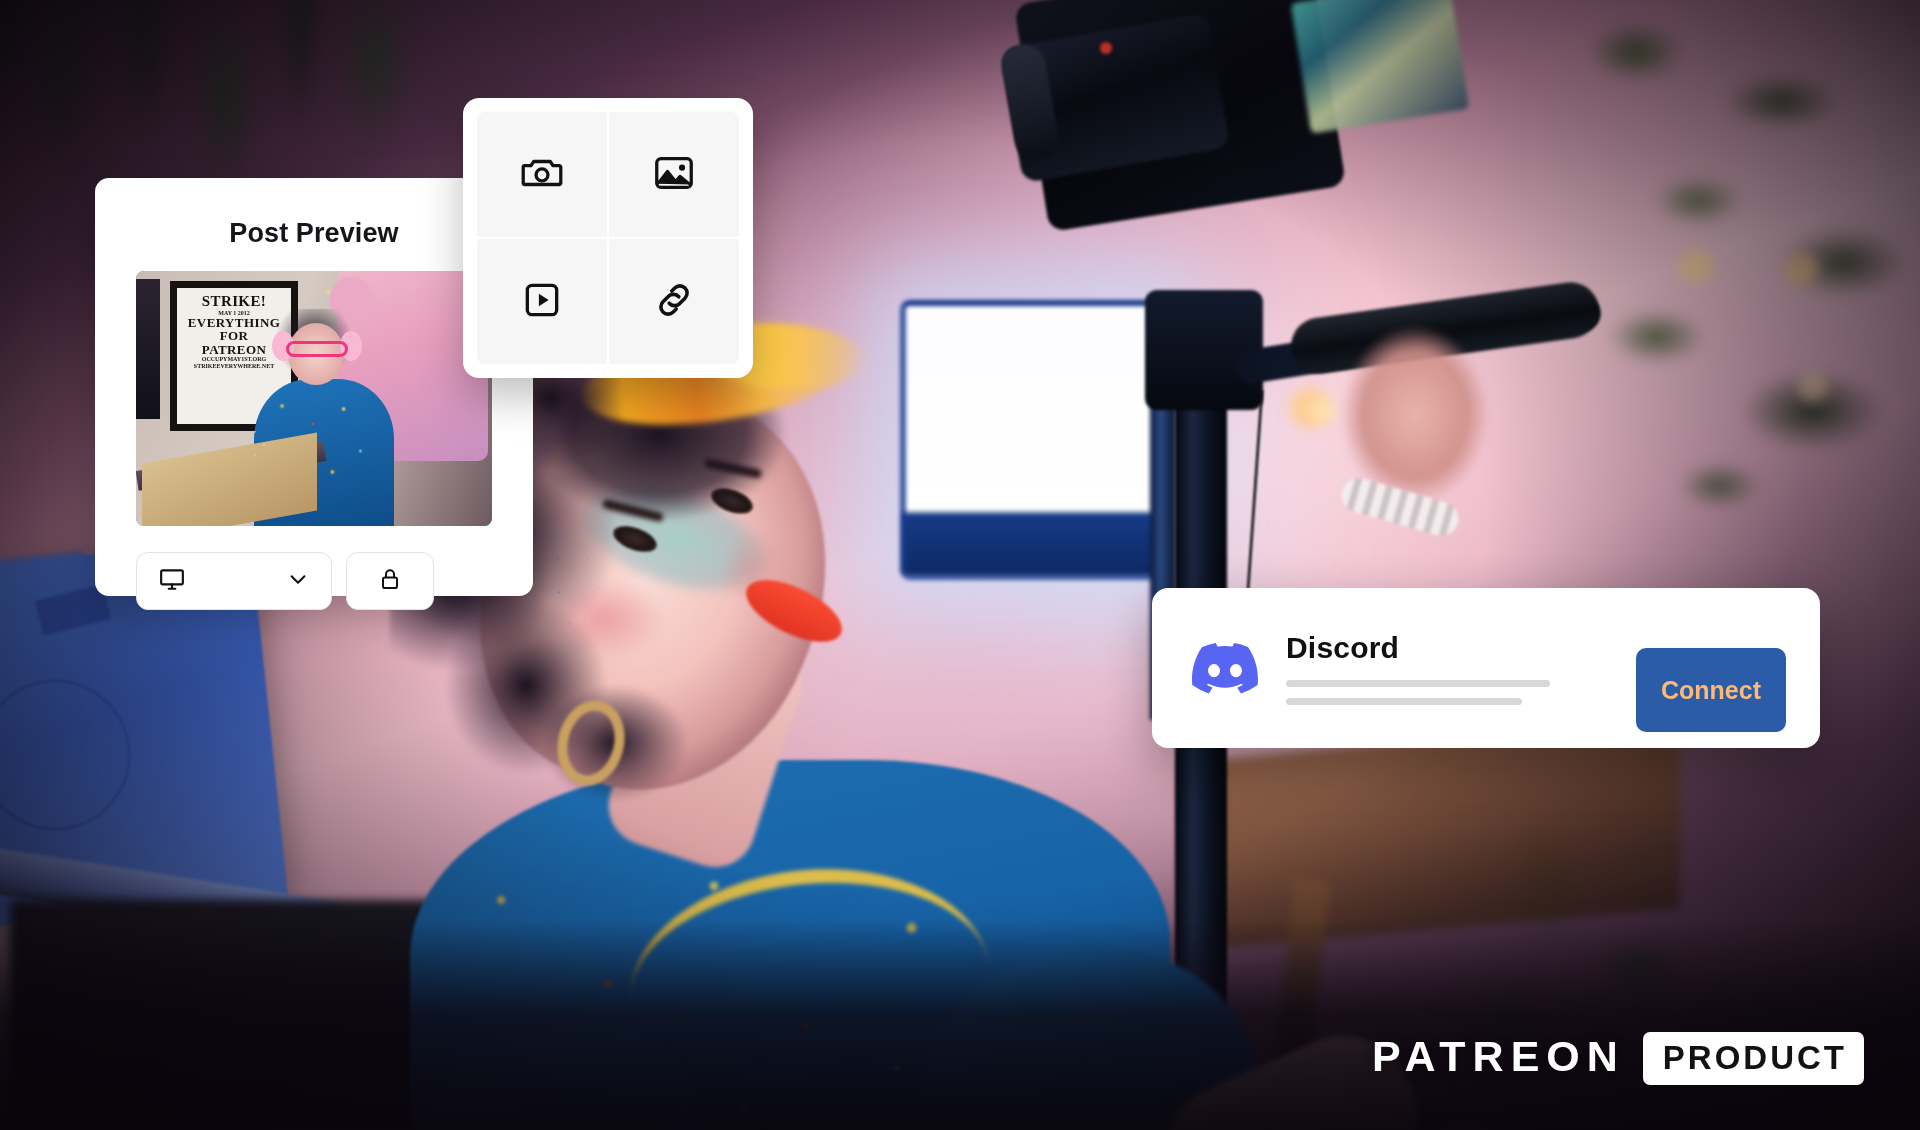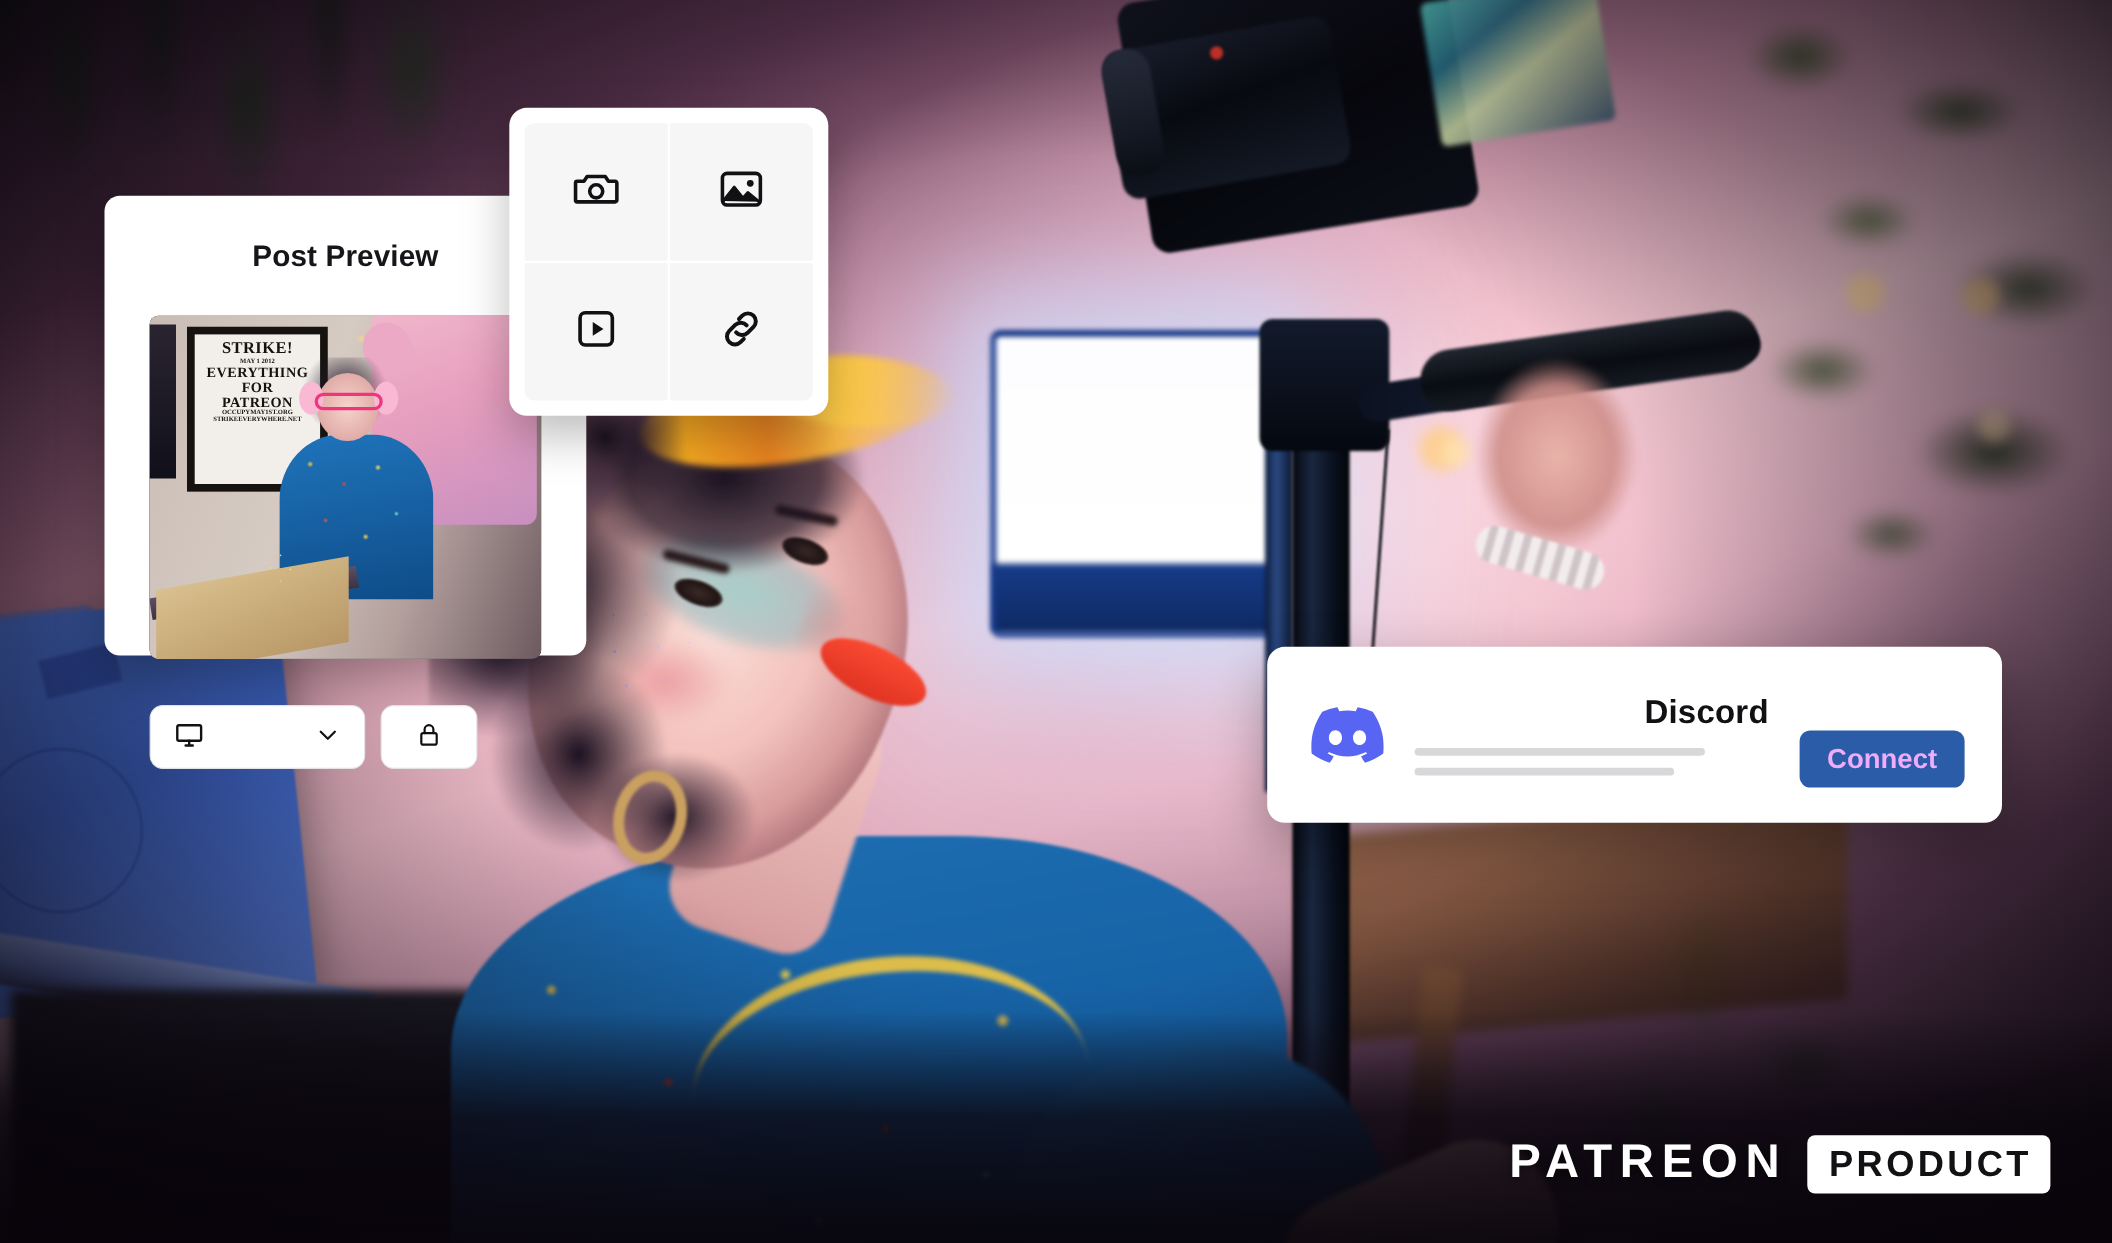--- a/index.html
+++ b/index.html
@@ -345,22 +345,22 @@
     position:absolute; left:95px; top:178px; width:438px; height:418px;
     background:#fff; border-radius:14px;
     box-shadow:0 18px 44px rgba(0,0,0,.28);
     padding:13px;
   }
   .post-title{
     text-align:center; font-size:27px; font-weight:700; color:#16161a;
     letter-spacing:.1px; padding:27px 0 22px 0;
   }
   .post-thumb{
-    margin:16px 28px; height:312px; border-radius:8px; overflow:hidden; position:relative;
-    background:#0f172a;
+    margin:0 28px; height:255px; border-radius:8px; overflow:hidden; position:relative;
+    background:#0ea5e9;
   }
   .thumb-art{ position:absolute; inset:0; }
   .t-wall{ position:absolute; inset:0;
     background:linear-gradient(110deg,#c9bcb4 0%,#d6cbc3 40%,#b29f9c 70%,#6d5a60 100%); }
   .t-poster{
     position:absolute; left:34px; top:10px; width:128px; height:150px;
     background:#f2efea; border:7px solid #15120f;
   }
   .t-ptxt{
     position:absolute; left:0; right:0; top:6px; text-align:center;
@@ -465,27 +465,27 @@
 
   
   .card-discord{
     position:absolute; left:1152px; top:588px; width:668px; height:160px;
     background:#fff; border-radius:16px;
     box-shadow:0 20px 50px rgba(0,0,0,.32);
     display:flex; align-items:center; padding:0 34px 0 40px; gap:28px;
   }
   .discord-logo{ flex:0 0 auto; width:66px; height:52px; }
   .discord-info{ flex:1 1 auto; }
-  .discord-name{ font-size:30px; font-weight:700; color:#111114; letter-spacing:.2px;text-align:right; }
+  .discord-name{ font-size:30px; font-weight:700; color:#111114; letter-spacing:.2px; }
   .skel{ height:7px; background:#d8d8da; border-radius:5px; margin-top:15px; }
   .skel-1{ width:264px; }
   .skel-2{ width:236px; margin-top:11px; }
   .btn-connect{
-    flex:0 0 auto; background:#2a5ca8; color:#f0abfc; border:none;
-    font-size:25px; font-weight:600; width:150px; height:52px;
+    flex:0 0 auto; background:#2a5ca8; color:#fdba74; border:none;
+    font-size:25px; font-weight:600; width:150px; height:84px;
     border-radius:10px; cursor:pointer; font-family:"Liberation Sans", sans-serif;margin-top:44px;
   }
 
   
   .lockup{
     position:absolute; right:56px; bottom:45px;
     display:flex; align-items:flex-start; gap:18px;
   }
   .lockup-patreon{
     color:#fff; font-size:43px; font-weight:700; letter-spacing:7px;

